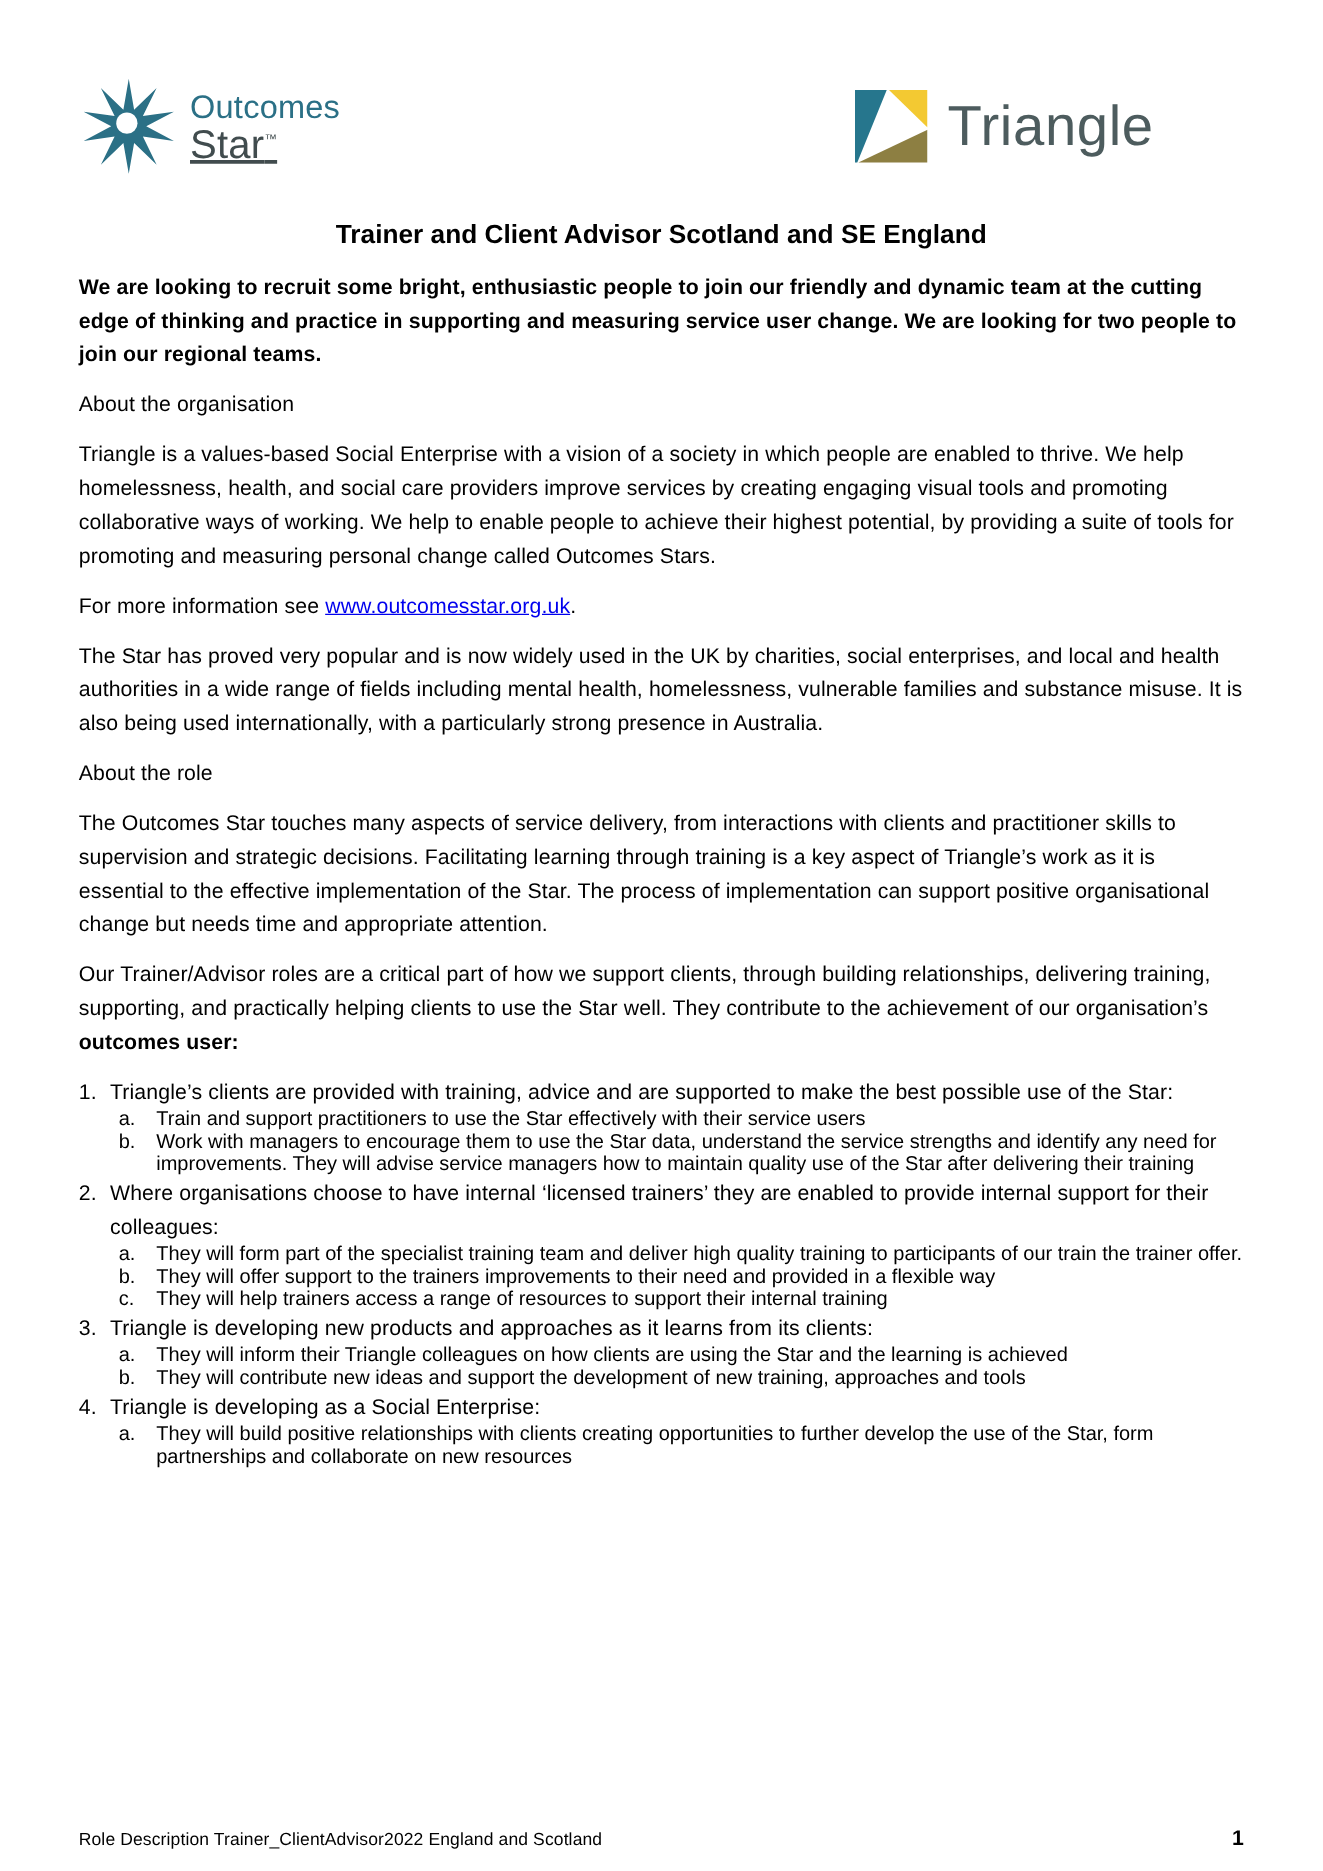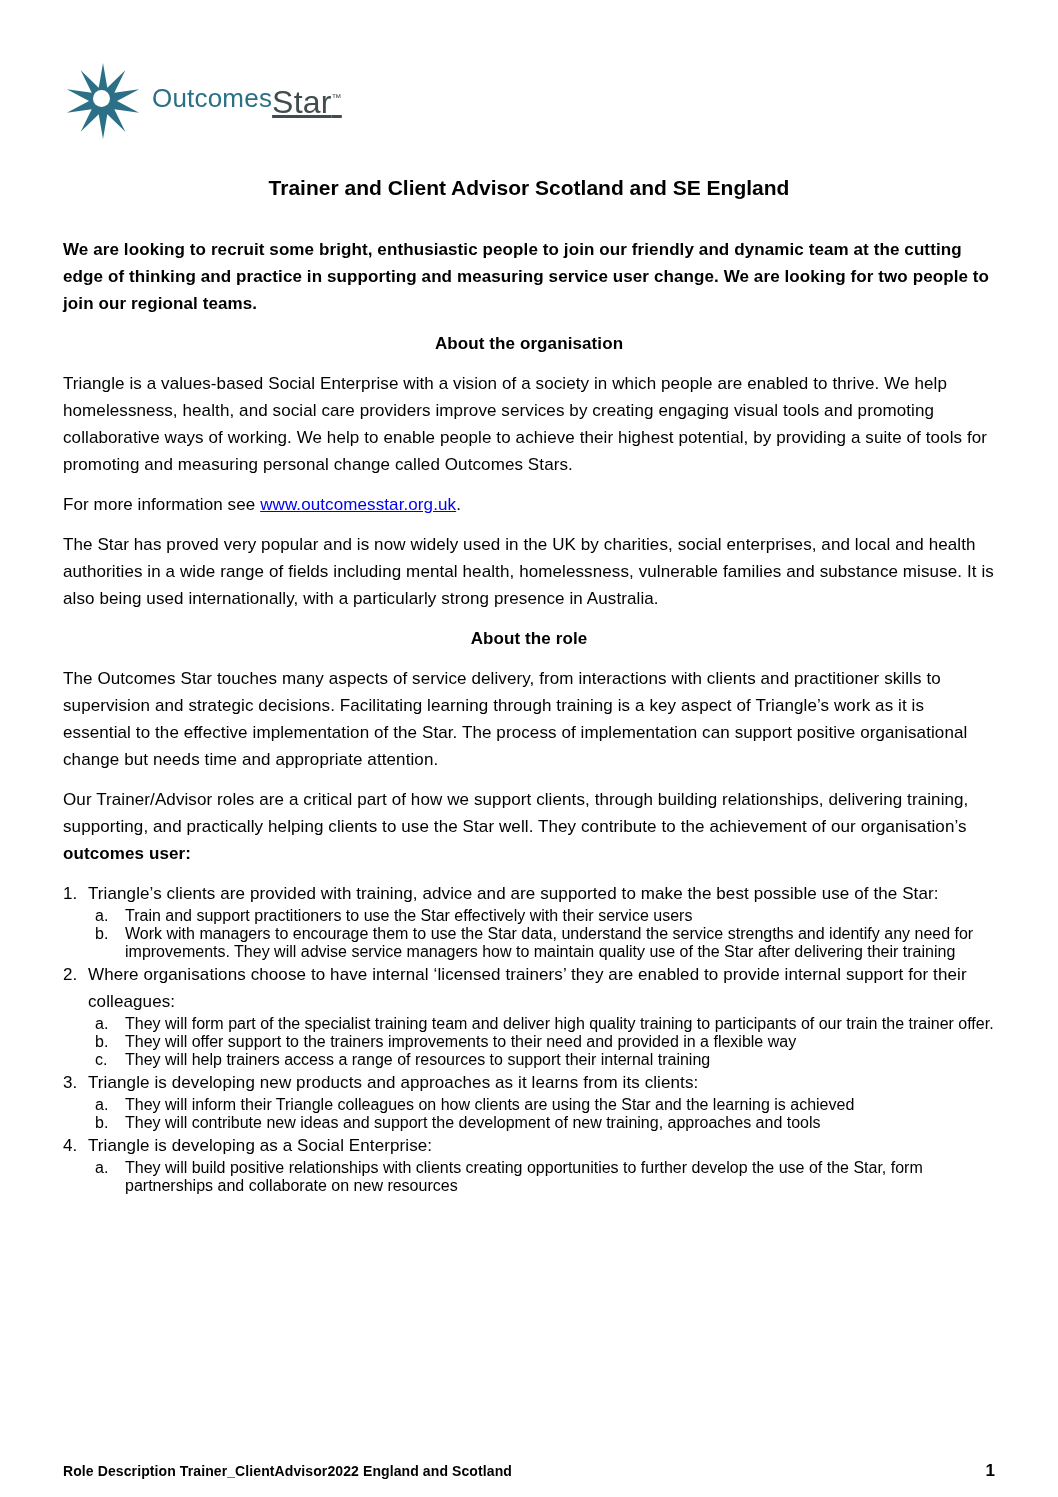--- a/index.html
+++ b/index.html
@@ -18,68 +18,68 @@
   
   .logos {
     display: flex;
     justify-content: space-between;
     align-items: center;
     height: 82px;
     margin-bottom: 34px;
   }
   .os-logo { display: flex; align-items: center; gap: 9px; }
   .os-logo svg { width: 80px; height: 80px; display: block; }
-  .os-text { display: flex; flex-direction: row; line-height: 1; }
+  .os-text { display: flex; flex-direction: column; line-height: 1; }
   .os-word1 { font-size: 26px; color: #2b7086; letter-spacing: 0.2px; }
   .os-word2 { font-size: 32px; color: #414c4e; margin-top: 1px; letter-spacing: 0.2px; text-decoration: underline; }
   .os-tm { font-size: 10px; vertical-align: super; color: #414c4e; }
   .tri-logo { display: flex; align-items: center; gap: 16px; margin-right: 72px; }
   .tri-logo svg { width: 58px; height: 60px; display: block; }
   .tri-text { font-size: 45px; color: #4d5c5e; letter-spacing: 0.5px; }
 
   
   .title, .subtitle {
     text-align: center;
     font-weight: bold;
     font-size: 21px;
     margin: 0;
   }
   .title { margin-top: 34px; }
-  .subtitle { margin-top: 26px; margin-bottom: 36px; }
+  .subtitle { margin-top: 26px; margin-bottom: 16px; }
 
   
   .para, .heading, .orow {
     font-size: 17px;
     line-height: 27px;
     letter-spacing: 0.1px;
   }
   .para { margin: 0 0 13px 0; }
   .bold { font-weight: bold; }
-  .heading { font-weight: bold; margin: 0 0 13px 0; text-align: center; }
+  .heading { font-weight: normal; margin: 0 0 13px 0; }
   a.doc-link { color: #0000ee; text-decoration: underline; }
 
   
   .olist { margin-top: 0; }
   .orow { display: flex; }
   .onum { flex: 0 0 25px; }
   .osubrow { display: flex; }
   .oletter { flex: 0 0 30px; margin-left: 32px; }
   .otext { flex: 1; }
 
   
   .footer {
     position: absolute;
     left: 63px;
     right: 63px;
     bottom: 16px;
     display: flex;
     justify-content: space-between;
     align-items: baseline;
   }
-  .footer-doc { font-size: 14px; font-weight: bold; letter-spacing: 0.1px; text-align: right; }
+  .footer-doc { font-size: 14px; font-weight: normal; letter-spacing: 0.1px; text-align: right; }
   .footer-page { font-size: 17px; font-weight: bold; }
 </style>
 </head>
 <body>
 
 <div class="page">
   <div class="content">
 
     <div class="logos">
       <div class="os-logo">
@@ -88,20 +88,30 @@
             <polygon points="40,2 44.3,26.7 62.3,9.3 51.3,31.8 76.1,28.3 54,40 76.1,51.7 51.3,48.2 62.3,70.7 44.3,53.3 40,78 35.7,53.3 17.7,70.7 28.7,48.2 3.9,51.7 26,40 3.9,28.3 28.7,31.8 17.7,9.3 35.7,26.7" fill="#2b7086"></polygon>
             <circle cx="38.5" cy="37.5" r="8.5" fill="#ffffff"></circle>
           </svg>
         </span>
         <div class="os-text">
           <span class="os-word1">Outcomes</span>
           <span class="os-word2"><span>Star</span><span class="os-tm">™</span></span>
         </div>
       </div>
 
+      <div class="tri-logo">
+        <span>
+          <svg viewBox="0 0 64 64" xmlns="http://www.w3.org/2000/svg">
+            <polygon points="0,0 28,0 2,64 0,64" fill="#26768d"></polygon>
+            <polygon points="30,0 64,0 64,33" fill="#f3c932"></polygon>
+            <polygon points="3,64 64,35 64,64" fill="#8d7f42"></polygon>
+          </svg>
+        </span>
+        <span class="tri-text">Triangle</span>
+      </div>
     </div>
 
     <h2 class="subtitle">Trainer and Client Advisor Scotland and SE England</h2>
 
     <p class="para bold">We are looking to recruit some bright, enthusiastic people to join our friendly and dynamic team at the cutting edge of thinking and practice in supporting and measuring service user change. We are looking for two people to join our regional teams.</p>
 
     <div class="heading">About the organisation</div>
     <p class="para">Triangle is a values-based Social Enterprise with a vision of a society in which people are enabled to thrive. We help homelessness, health, and social care providers improve services by creating engaging visual tools and promoting collaborative ways of working. We help to enable people to achieve their highest potential, by providing a suite of tools for promoting and measuring personal change called Outcomes Stars.</p>
     <p class="para"><span>For more information see </span><a href="#" class="doc-link">www.outcomesstar.org.uk</a><span>.</span></p>
     <p class="para">The Star has proved very popular and is now widely used in the UK by charities, social enterprises, and local and health authorities in a wide range of fields including mental health, homelessness, vulnerable families and substance misuse. It is also being used internationally, with a particularly strong presence in Australia.</p>

